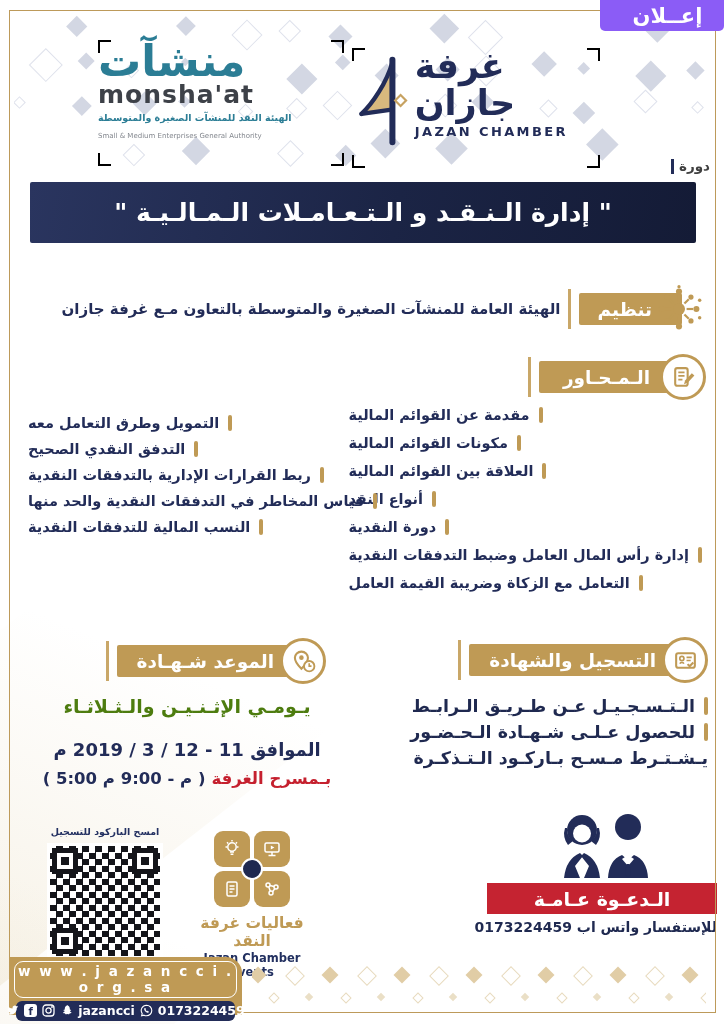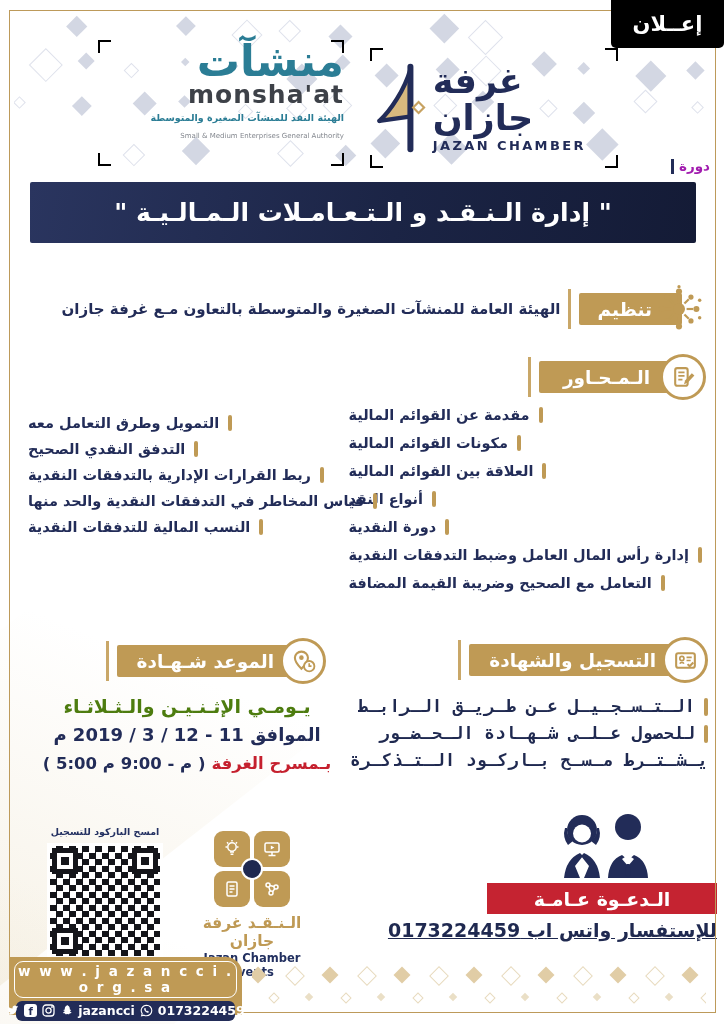--- a/index.html
+++ b/index.html
@@ -7,43 +7,43 @@
         font-family:"DejaVu Sans",sans-serif;}
   .frame{position:absolute;left:9px;top:10px;right:8px;bottom:11px;border:1.6px solid #bd9a5a;z-index:2;pointer-events:none;}
   .diamond{position:absolute;transform:rotate(45deg);display:block;}
   #pattern-top{position:absolute;left:14px;top:12px;right:14px;height:160px;z-index:0;overflow:hidden;}
   #pattern-bottom{position:absolute;left:252px;right:18px;bottom:15px;height:46px;z-index:1;overflow:hidden;}
   .band{position:absolute;z-index:0;transform:rotate(-38deg);}
   .band1{left:-150px;top:590px;width:500px;height:280px;background:linear-gradient(60deg,rgba(238,228,205,.5),rgba(238,228,205,0) 65%);}
   .band2{left:-80px;top:840px;width:340px;height:220px;background:linear-gradient(60deg,rgba(240,231,212,.45),rgba(240,231,212,0) 60%);}
 
   
-  .ad-badge{position:absolute;right:0;top:0;width:113px;height:48px;background:#000000;color:#fff;
+  .ad-badge{position:absolute;right:0;top:0;width:113px;height:31px;background:#8b5cf6;color:#fff;
     font-weight:bold;font-size:21px;display:flex;align-items:center;justify-content:center;
-    border-radius:0 0 5px 5px;z-index:4;}
+    border-radius:0 0 5px 5px;z-index:4;padding-left:11px;}
 
   
-  .monshaat{position:absolute;left:98px;top:40px;width:246px;height:126px;text-align:right;z-index:1;}
+  .monshaat{position:absolute;left:98px;top:40px;width:246px;height:126px;text-align:left;z-index:1;}
   .monshaat .ar{font-size:43px;font-weight:bold;color:#2b7d95;line-height:1.0;}
   .monshaat .latin{font-size:25px;font-weight:bold;color:#3d4148;letter-spacing:1px;margin-top:-3px;}
   .monshaat .subar{font-size:9.5px;font-weight:bold;color:#2b7d95;margin-top:3px;}
   .monshaat .suben{font-size:7px;color:#83878e;margin-top:9px;}
   .brk{position:absolute;width:11px;height:11px;}
   .bc-gray{border-color:#c6cad4;} .bc-navy{border-color:#9aa2bb;}
   .brk.tl{border-top:2px solid;border-left:2px solid;left:0;top:0;}
   .brk.tr{border-top:2px solid;border-right:2px solid;right:0;top:0;}
   .brk.bl{border-bottom:2px solid;border-left:2px solid;left:0;bottom:0;}
   .brk.br{border-bottom:2px solid;border-right:2px solid;right:0;bottom:0;}
-  .jazanlogo{position:absolute;left:370px;top:48px;width:248px;height:120px;z-index:1;display:flex;align-items:center;}
+  .jazanlogo{position:absolute;left:352px;top:48px;width:248px;height:120px;z-index:1;display:flex;align-items:flex-start;}
   .jazanlogo .txt{margin-left:6px;}
   .jazanlogo .ar{font-size:35px;font-weight:bold;color:#222c58;line-height:1.05;}
   .jazanlogo .latin{font-size:13px;font-weight:bold;color:#222c58;letter-spacing:2.4px;margin-top:2px;}
 
   .course-label{position:absolute;right:14px;top:158px;display:flex;direction:rtl;align-items:center;gap:5px;z-index:3;}
-  .course-label .w{font-size:13.5px;font-weight:bold;color:#a21caf;}
+  .course-label .w{font-size:13.5px;font-weight:bold;color:#404040;}
   .course-label .bar{width:3px;height:15px;background:#222c58;}
 
   .title-banner{position:absolute;left:30px;right:28px;top:182px;height:61px;border-radius:2px;
     background:linear-gradient(100deg,#2a355f 0%,#1b2445 55%,#141b36 100%);
     display:flex;align-items:center;justify-content:center;z-index:1;}
   .title-banner .t{color:#fff;font-size:25px;font-weight:bold;white-space:nowrap;direction:rtl;}
 
   
   .sec-head{display:flex;direction:rtl;align-items:center;}
   .gold-badge{height:32px;background:#bf9a55;color:#fff;font-weight:bold;font-size:18.5px;
@@ -64,29 +64,29 @@
   .item{display:flex;direction:rtl;align-items:center;white-space:nowrap;}
   .item .bullet{width:4px;height:16px;background:#bf9a55;border-radius:2px;margin-left:9px;flex:none;}
   .item .txt{font-size:14.5px;font-weight:bold;color:#222c58;direction:rtl;}
   .list-right{right:22px;top:407px;gap:12px;align-items:flex-start;}
   .list-left{left:28px;top:415px;width:334px;gap:10px;align-items:flex-start;}
 
   .schedule{position:absolute;left:30px;top:638px;width:314px;z-index:1;}
   .schedule .sec-head{padding-right:18px;}
   .schedule .gold-badge{padding:0 30px 0 20px;margin-right:-24px;}
   .sch-days{margin-top:11px;text-align:center;color:#4d7c0f;font-size:19px;font-weight:bold;direction:rtl;white-space:nowrap;}
-  .sch-date{margin-top:7px;text-align:center;color:#222c58;font-size:18px;font-weight:bold;direction:rtl;white-space:nowrap;}
+  .sch-date{margin-top:22px;text-align:center;color:#222c58;font-size:18px;font-weight:bold;direction:rtl;white-space:nowrap;}
   .sch-time-row{margin-top:9px;display:flex;direction:rtl;justify-content:center;gap:6px;white-space:nowrap;}
   .sch-venue{color:#c5202e;font-size:16.5px;font-weight:bold;}
   .sch-time{color:#222c58;font-size:16.5px;font-weight:bold;direction:ltr;unicode-bidi:isolate;}
 
   .registration{position:absolute;right:16px;top:637px;width:306px;z-index:1;}
   .registration .gold-badge{padding:0 30px 0 20px;margin-right:-24px;}
   .reg-items{margin-top:13px;display:flex;flex-direction:column;gap:6px;align-items:flex-start;direction:rtl;}
-  .reg-items .item .txt{font-size:17.5px;color:#1f2950;font-family:Liberation Mono, monospace;}
+  .reg-items .item .txt{font-size:17.5px;color:#1f2950;}
   .reg-items .item .bullet{height:18px;}
 
   .qr-block{position:absolute;left:44px;top:826px;width:122px;text-align:center;z-index:1;}
   .qr-cap{font-size:9.5px;font-weight:bold;color:#233061;direction:rtl;}
   .qr{position:relative;width:110px;height:110px;margin:6px auto 0;background:
       repeating-conic-gradient(#14151a 0% 25%,#ffffff 0% 50%);background-size:13px 13px;border:3px solid #fff;}
   .finder{position:absolute;width:26px;height:26px;border:5px solid #14151a;background:#fff;box-sizing:border-box;}
   .finder::after{content:"";position:absolute;left:4px;top:4px;width:8px;height:8px;background:#14151a;}
   .f-tl{left:2px;top:2px;} .f-tr{right:2px;top:2px;} .f-bl{left:2px;bottom:2px;}
 
@@ -94,22 +94,22 @@
   .ev-grid{position:relative;width:76px;margin:0 auto;display:grid;grid-template-columns:36px 36px;gap:4px;}
   .ev-sq{width:36px;height:36px;background:#bf9a55;border-radius:9px;display:flex;align-items:center;justify-content:center;}
   .ev-center{position:absolute;left:50%;top:50%;width:22px;height:22px;margin:-11px 0 0 -11px;background:#1f2950;
     border:2px solid #fff;border-radius:50%;box-sizing:border-box;}
   .ev-ar{margin-top:7px;font-size:15.5px;font-weight:bold;color:#bf9a55;direction:rtl;}
   .ev-en{margin-top:1px;font-size:11.5px;font-weight:bold;color:#223060;}
 
   .people{position:absolute;left:552px;top:812px;z-index:1;}
   .invite-banner{position:absolute;left:487px;top:883px;width:230px;height:31px;background:#c52331;z-index:1;
     display:flex;align-items:center;justify-content:center;color:#fff;font-size:19px;font-weight:bold;direction:rtl;white-space:nowrap;}
-  .invite-contact{position:absolute;left:487px;top:919px;width:230px;text-align:center;font-size:19px;
-    font-weight:bold;color:#1f2950;direction:rtl;z-index:1;white-space:nowrap;text-decoration:underline;}
+  .invite-contact{position:absolute;left:487px;top:919px;width:230px;text-align:center;font-size:14px;
+    font-weight:bold;color:#1f2950;direction:rtl;z-index:1;white-space:nowrap;}
 
   .footer-panel{position:absolute;left:9px;bottom:9px;width:233px;height:58px;background:#bf9a55;
     border-radius:0 16px 0 0;z-index:3;}
   .web-box{border:1.5px solid #fff;border-radius:9px;margin:4px 5px 0;text-align:center;color:#fff;
     font-size:13.5px;font-weight:bold;letter-spacing:2px;padding:1px 2px 2px;}
   .navy-pill{margin:3px 7px 0;background:#222c58;border-radius:6px;display:flex;align-items:center;
     justify-content:center;gap:5px;padding:2px 4px 3px;color:#fff;font-size:12.5px;font-weight:bold;}
   .dept{text-align:center;font-size:8.5px;font-weight:bold;color:#243165;margin-top:2px;direction:rtl;}
   .sico{display:flex;align-items:center;}
 </style>
@@ -271,21 +271,21 @@
     <div class="item">
         <span class="bullet"></span>
         <span class="txt">دورة النقدية</span>
       </div>
     <div class="item">
         <span class="bullet"></span>
         <span class="txt">إدارة رأس المال العامل وضبط التدفقات النقدية</span>
       </div>
     <div class="item">
         <span class="bullet"></span>
-        <span class="txt">التعامل مع الصحيح وضريبة القيمة المضافة</span>
+        <span class="txt">التعامل مع الزكاة وضريبة القيمة العامل</span>
       </div>
   </div>
 
   <div class="list list-left">
     <div class="item">
         <span class="bullet"></span>
         <span class="txt">التمويل وطرق التعامل معه</span>
       </div>
     <div class="item">
         <span class="bullet"></span>
@@ -389,21 +389,21 @@
       <div class="ev-sq">
         <svg viewBox="0 0 20 20" width="20" height="20" fill="none" stroke="#fff" stroke-width="1.5">
           <circle cx="6" cy="6" r="2"></circle>
             <circle cx="14" cy="8" r="2"></circle>
             <circle cx="9" cy="14" r="2"></circle>
           <path d="M7.8 6.6 12 7.6M8.3 12.3 6.8 7.9M10.5 12.7 12.9 9.6"></path>
         </svg>
       </div>
       <div class="ev-center"></div>
     </div>
-    <div class="ev-ar">الـنـقـد غرفة جازان</div>
+    <div class="ev-ar">فعاليات غرفة النقد</div>
     <div class="ev-en">Jazan Chamber events</div>
   </div>
 
   <svg class="people" viewBox="0 0 104 66" width="104" height="66">
     <g fill="#222c58">
       <circle cx="30" cy="18" r="15"></circle>
       <circle cx="30" cy="21.5" r="9" fill="#fff"></circle>
       <path d="M15 16a15 15 0 0 0 6 13l-5 4a19 19 0 0 1-3-17z"></path>
       <path d="M45 16a15 15 0 0 1-6 13l5 4a19 19 0 0 0 3-17z"></path>
       <path d="M12 66q2-19 16-25l3 3-8 10 5 12z"></path>

